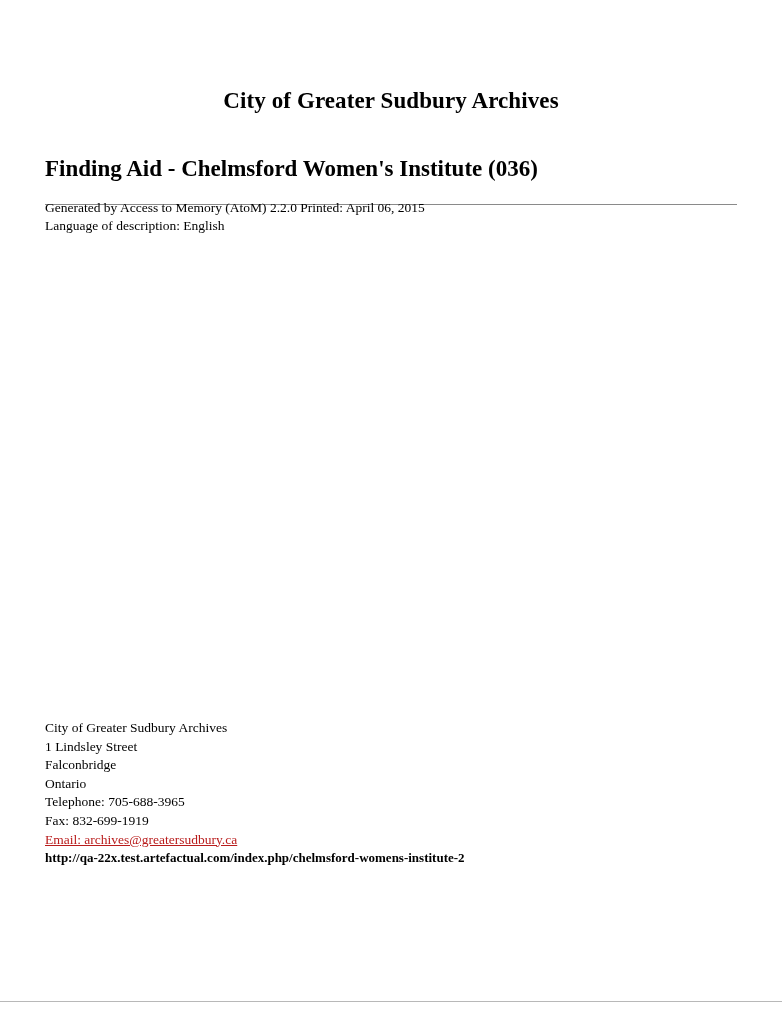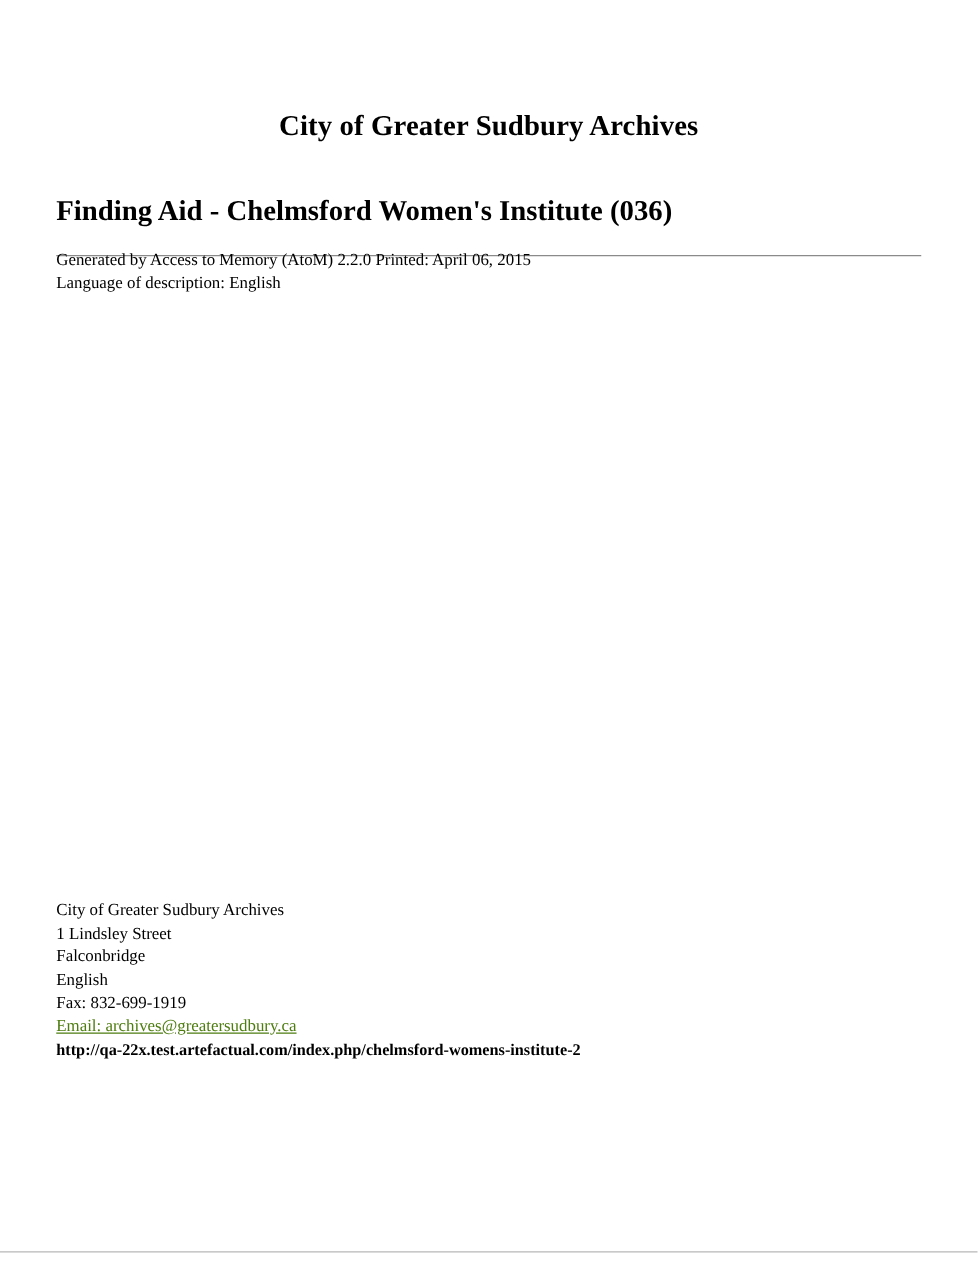--- a/index.html
+++ b/index.html
@@ -66,21 +66,21 @@
     top: 719px;
     left: 45px;
     width: 700px;
     font-size: 13.5px;
     line-height: 18.6px;
   }
   .footer-block div {
     white-space: pre;
   }
   .email-link {
-    color: #4d7c0f;
+    color: #b91c1c;
     text-decoration: underline;
     cursor: pointer;
   }
   .url-line {
     font-size: 13px;
     font-weight: bold;
   }
   .bottom-rule {
     position: absolute;
     top: 1001px;
@@ -103,21 +103,22 @@
 
   <div class="meta">
     <div>Generated by Access to Memory (AtoM) 2.2.0 Printed: April 06, 2015</div>
     <div>Language of description: English</div>
   </div>
 
   <div class="footer-block">
     <div>City of Greater Sudbury Archives</div>
     <div>1 Lindsley Street</div>
     <div>Falconbridge</div>
-    <div>English</div>
+    <div>Ontario</div>
+    <div>Telephone: 705-688-3965</div>
     <div>Fax: 832-699-1919</div>
     <div class="email-link">Email: archives@greatersudbury.ca</div>
     <div class="url-line">http://qa-22x.test.artefactual.com/index.php/chelmsford-womens-institute-2</div>
   </div>
 
   <div class="bottom-rule"></div>
 
 </div>
 
 </body></html>

